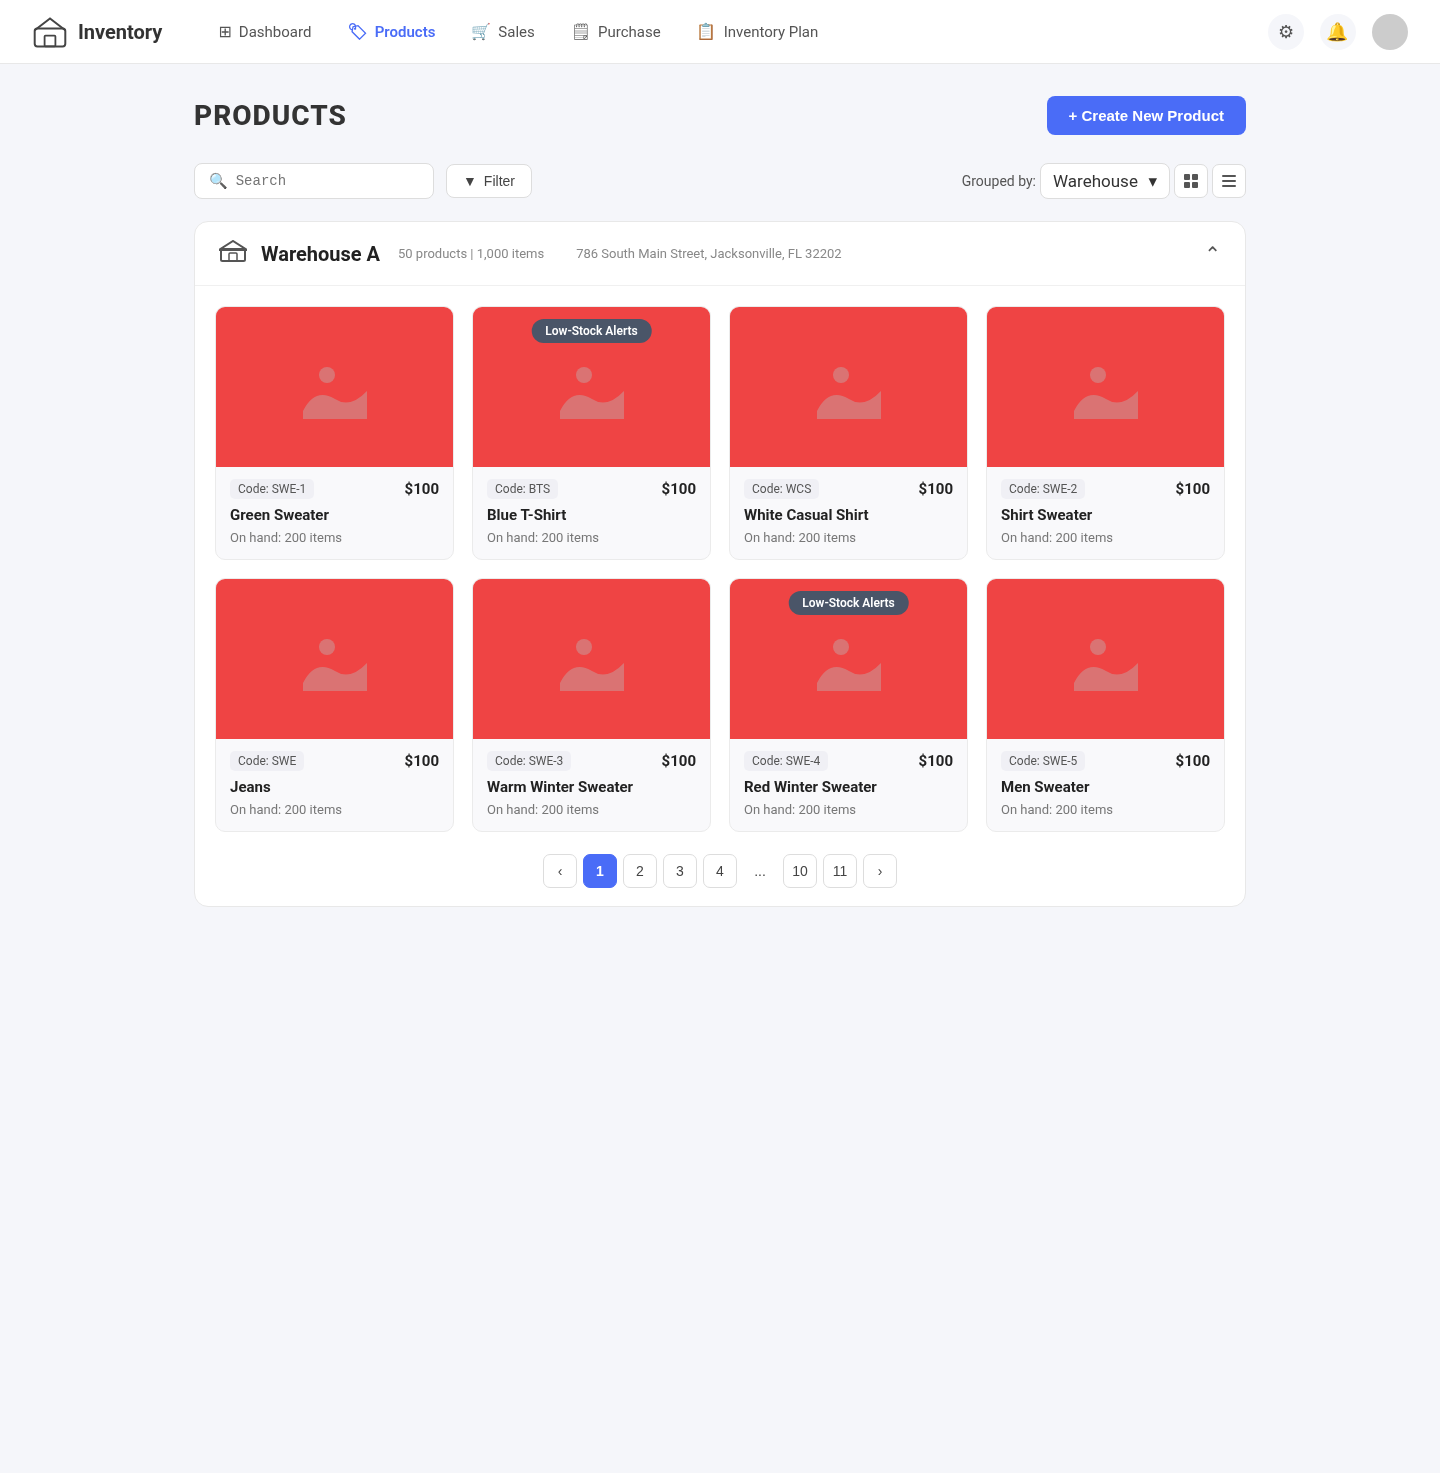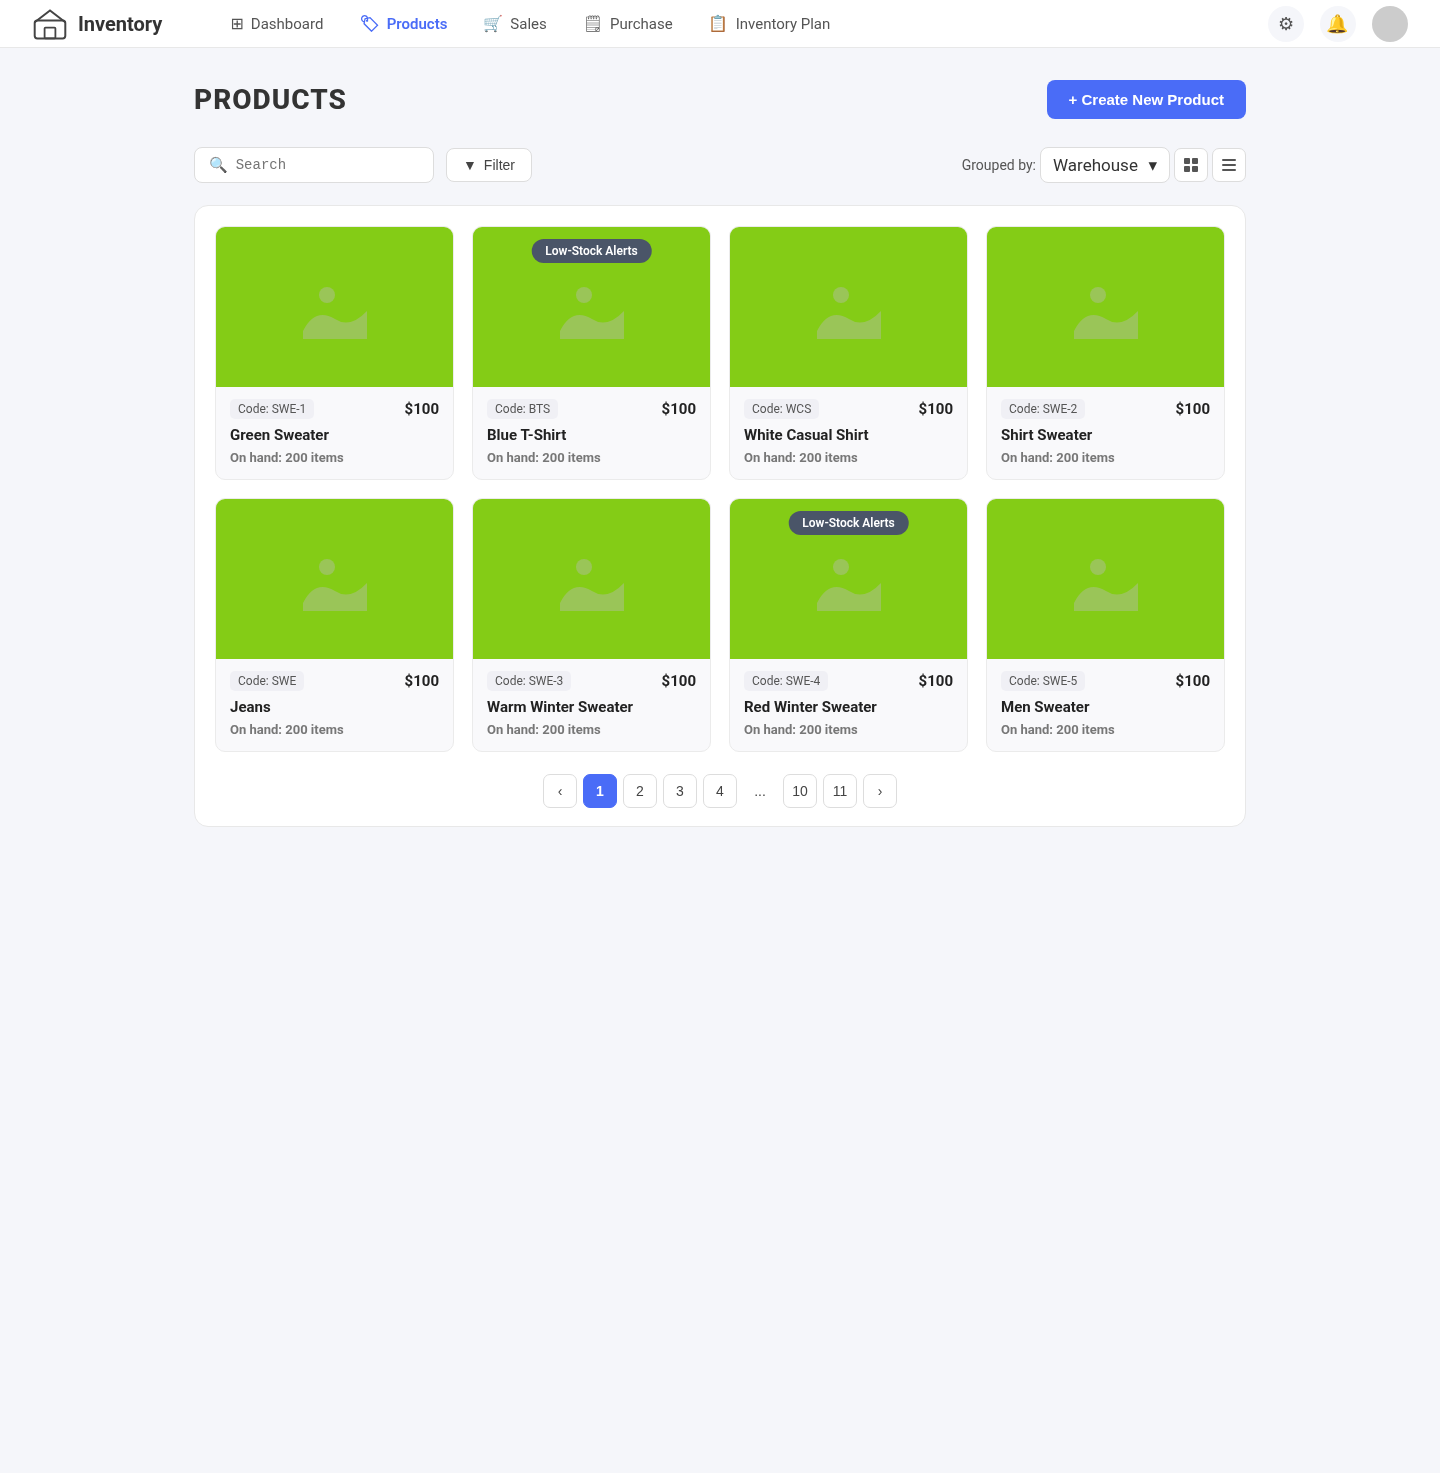--- a/index.html
+++ b/index.html
@@ -5,22 +5,22 @@
     * { box-sizing: border-box; margin: 0; padding: 0; }
     body { font-family: -apple-system, BlinkMacSystemFont, 'Segoe UI', Roboto, sans-serif; background: #f5f6fa; color: #333; }
 
     
     .navbar {
       background: #fff;
       border-bottom: 1px solid #e8e8e8;
       display: flex;
       align-items: center;
       padding: 0 32px;
-      height: 48px;
-      gap: 12px;
+      height: 64px;
+      gap: 0;
     }
     .nav-brand {
       display: flex;
       align-items: center;
       gap: 10px;
       font-size: 20px;
       font-weight: 700;
       color: #333;
       margin-right: 40px;
     }
@@ -246,21 +246,21 @@
       background: #f9f9fb;
       border-radius: 10px;
       border: 1px solid #ebebeb;
       overflow: hidden;
       position: relative;
       cursor: pointer;
     }
     .product-img {
       width: 100%;
       height: 160px;
-      background: #84cc16;
+      background: #ef4444;
       display: flex;
       align-items: center;
       justify-content: center;
       position: relative;
     }
     .product-img svg {
       opacity: 0.4;
       width: 80px;
       height: 80px;
     }
@@ -301,21 +301,20 @@
     }
     .product-name {
       font-size: 15px;
       font-weight: 700;
       color: #222;
       margin-bottom: 6px;
     }
     .product-stock {
       font-size: 13px;
       color: #777;
-      font-weight: bold;
     }
 
     
     .pagination {
       display: flex;
       align-items: center;
       justify-content: center;
       gap: 6px;
       padding: 22px 0 18px;
     }
@@ -426,20 +425,33 @@
               <rect x="1" y="7" width="14" height="2" rx="1"></rect>
               <rect x="1" y="12" width="14" height="2" rx="1"></rect>
             </svg>
         </button>
       </div>
     </div>
   </div>
 
   <div id="warehouses-container">
       <div class="warehouse-section">
+        <div class="warehouse-header">
+    <span class="warehouse-icon">
+      <svg width="28" height="22" viewBox="0 0 28 22" fill="none" xmlns="http://www.w3.org/2000/svg">
+        <rect x="2" y="9" width="24" height="12" rx="1.5" fill="none" stroke="#555" stroke-width="2"></rect>
+        <polygon points="0,10 14,1 28,10" fill="none" stroke="#555" stroke-width="2"></polygon>
+        <rect x="10" y="13" width="8" height="8" rx="1" fill="none" stroke="#555" stroke-width="1.5"></rect>
+      </svg>
+    </span>
+    <span class="warehouse-name">Warehouse A</span>
+    <span class="warehouse-meta">50 products | 1,000 items</span>
+    <span class="warehouse-address">786 South Main Street, Jacksonville, FL 32202</span>
+    <button class="warehouse-collapse">⌃</button>
+  </div>
         <div class="products-grid">
           <div class="product-card">
         <div class="product-img">
 
           <svg viewBox="0 0 80 80" fill="none" xmlns="http://www.w3.org/2000/svg">
     <circle cx="32" cy="28" r="8" fill="#bbb"></circle>
     <path d="M8 64 Q20 40 40 52 Q55 62 72 44 L72 72 L8 72 Z" fill="#bbb"></path>
   </svg>
         </div>
         <div class="product-info">

